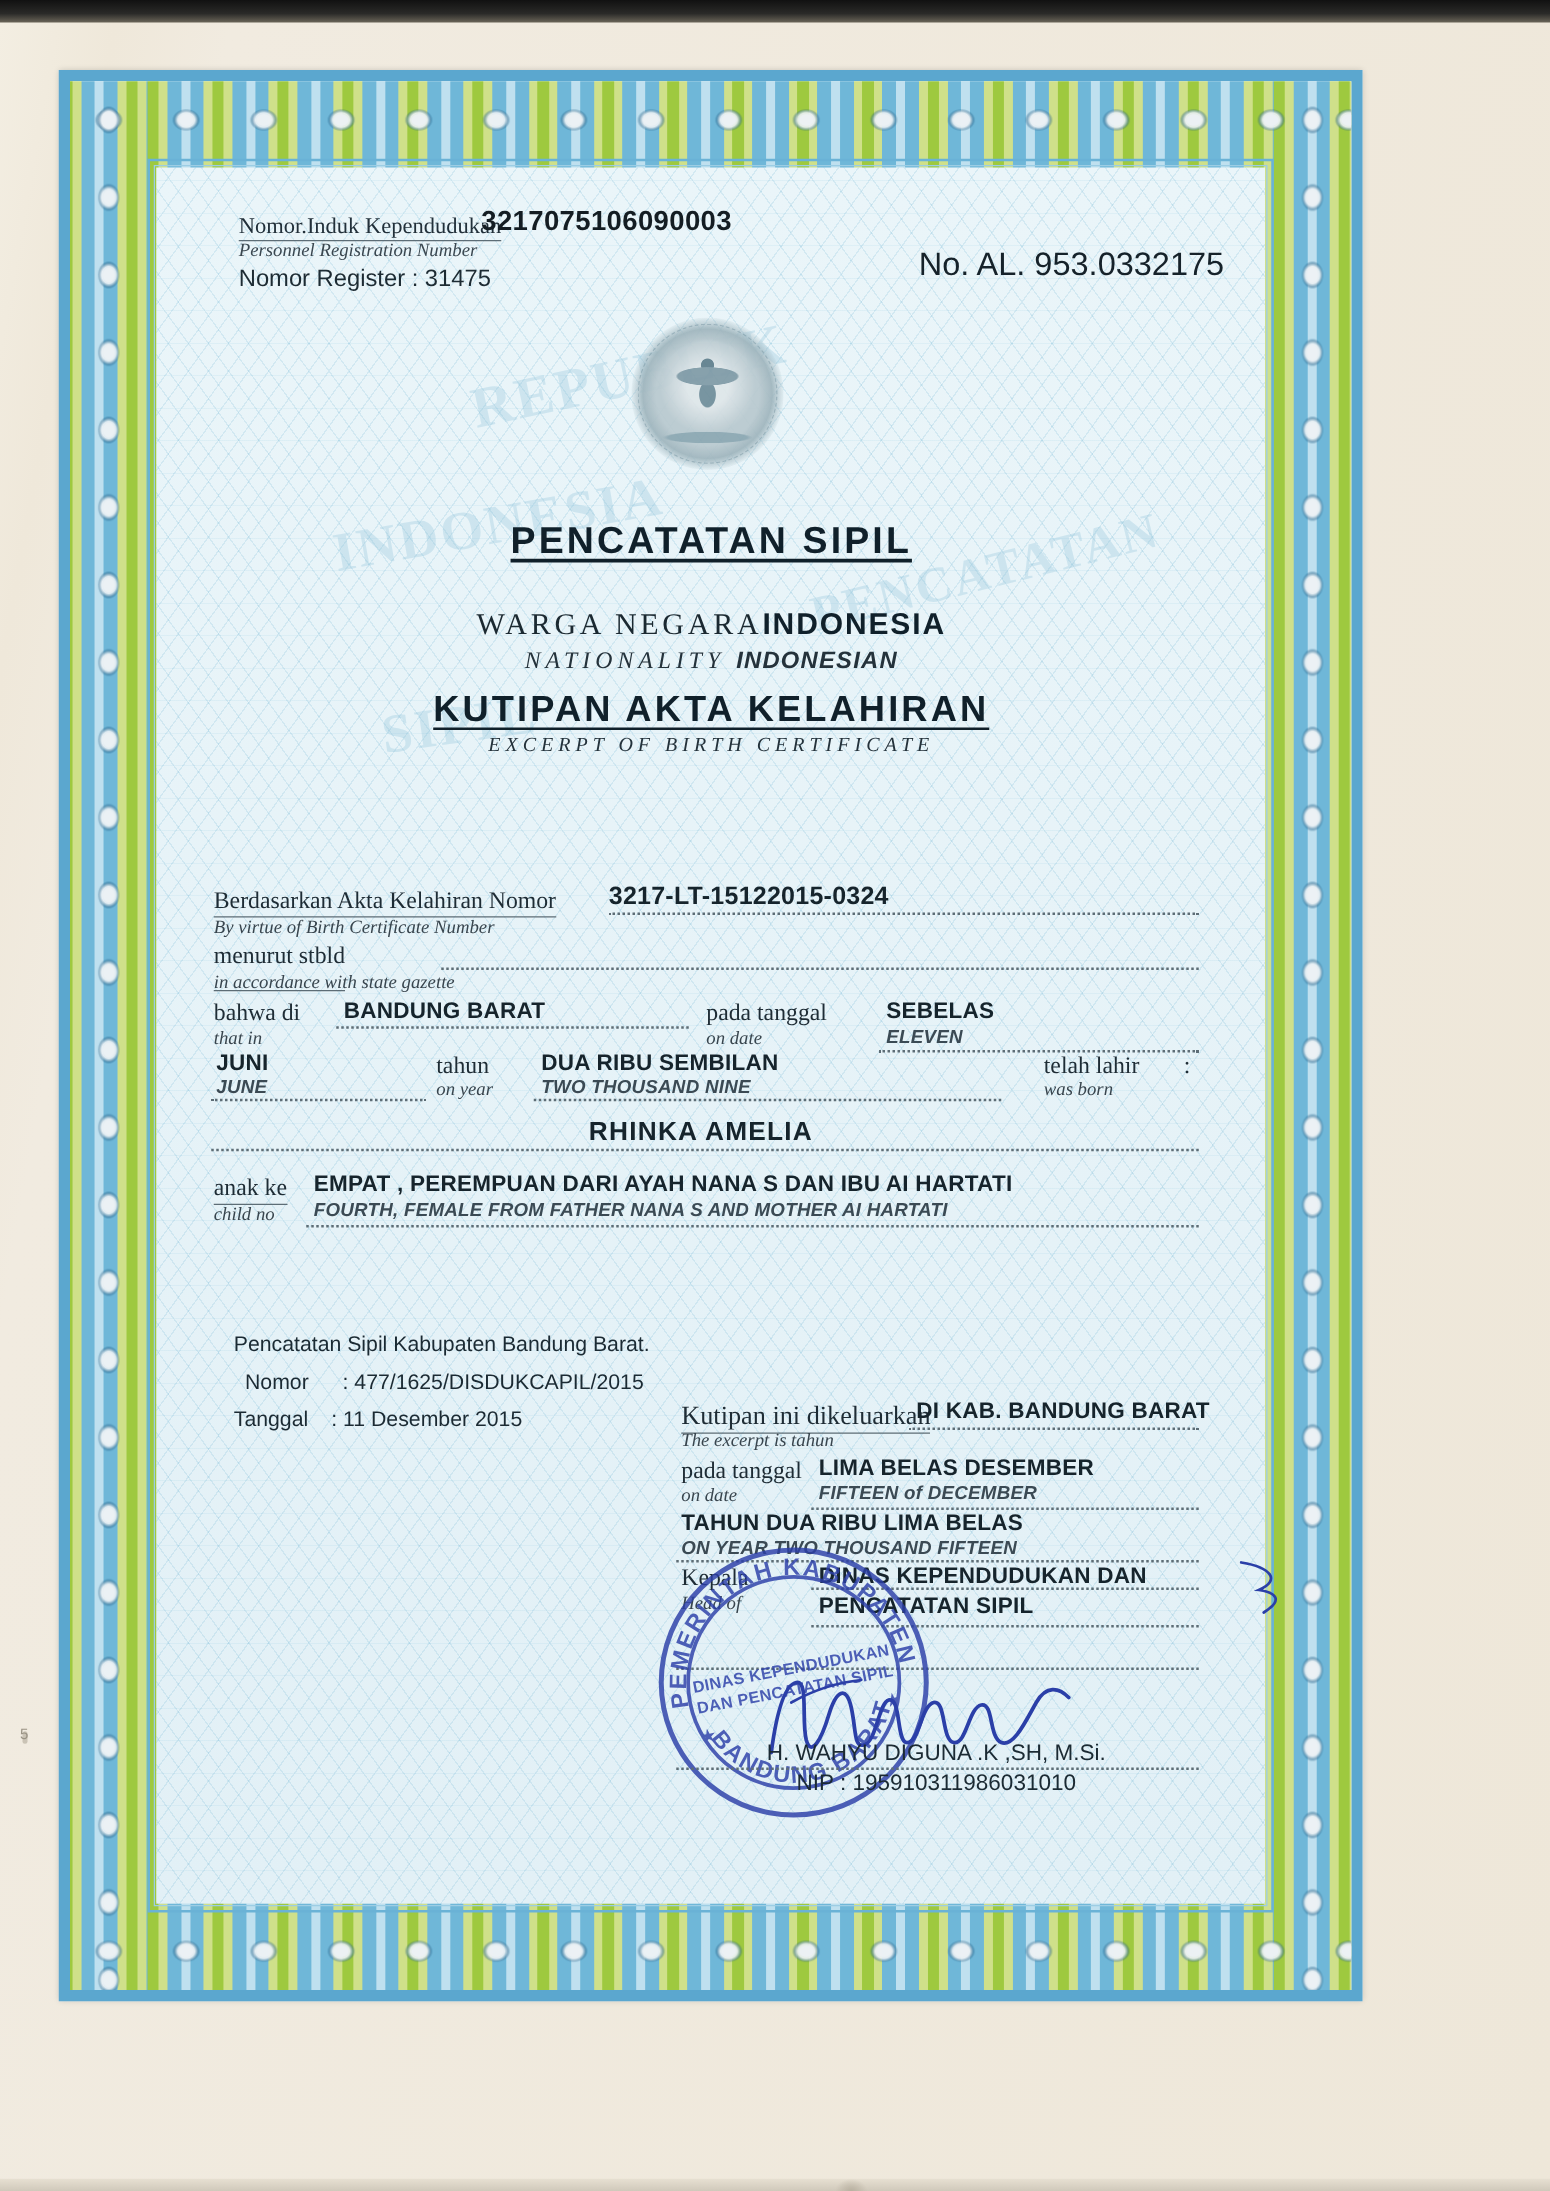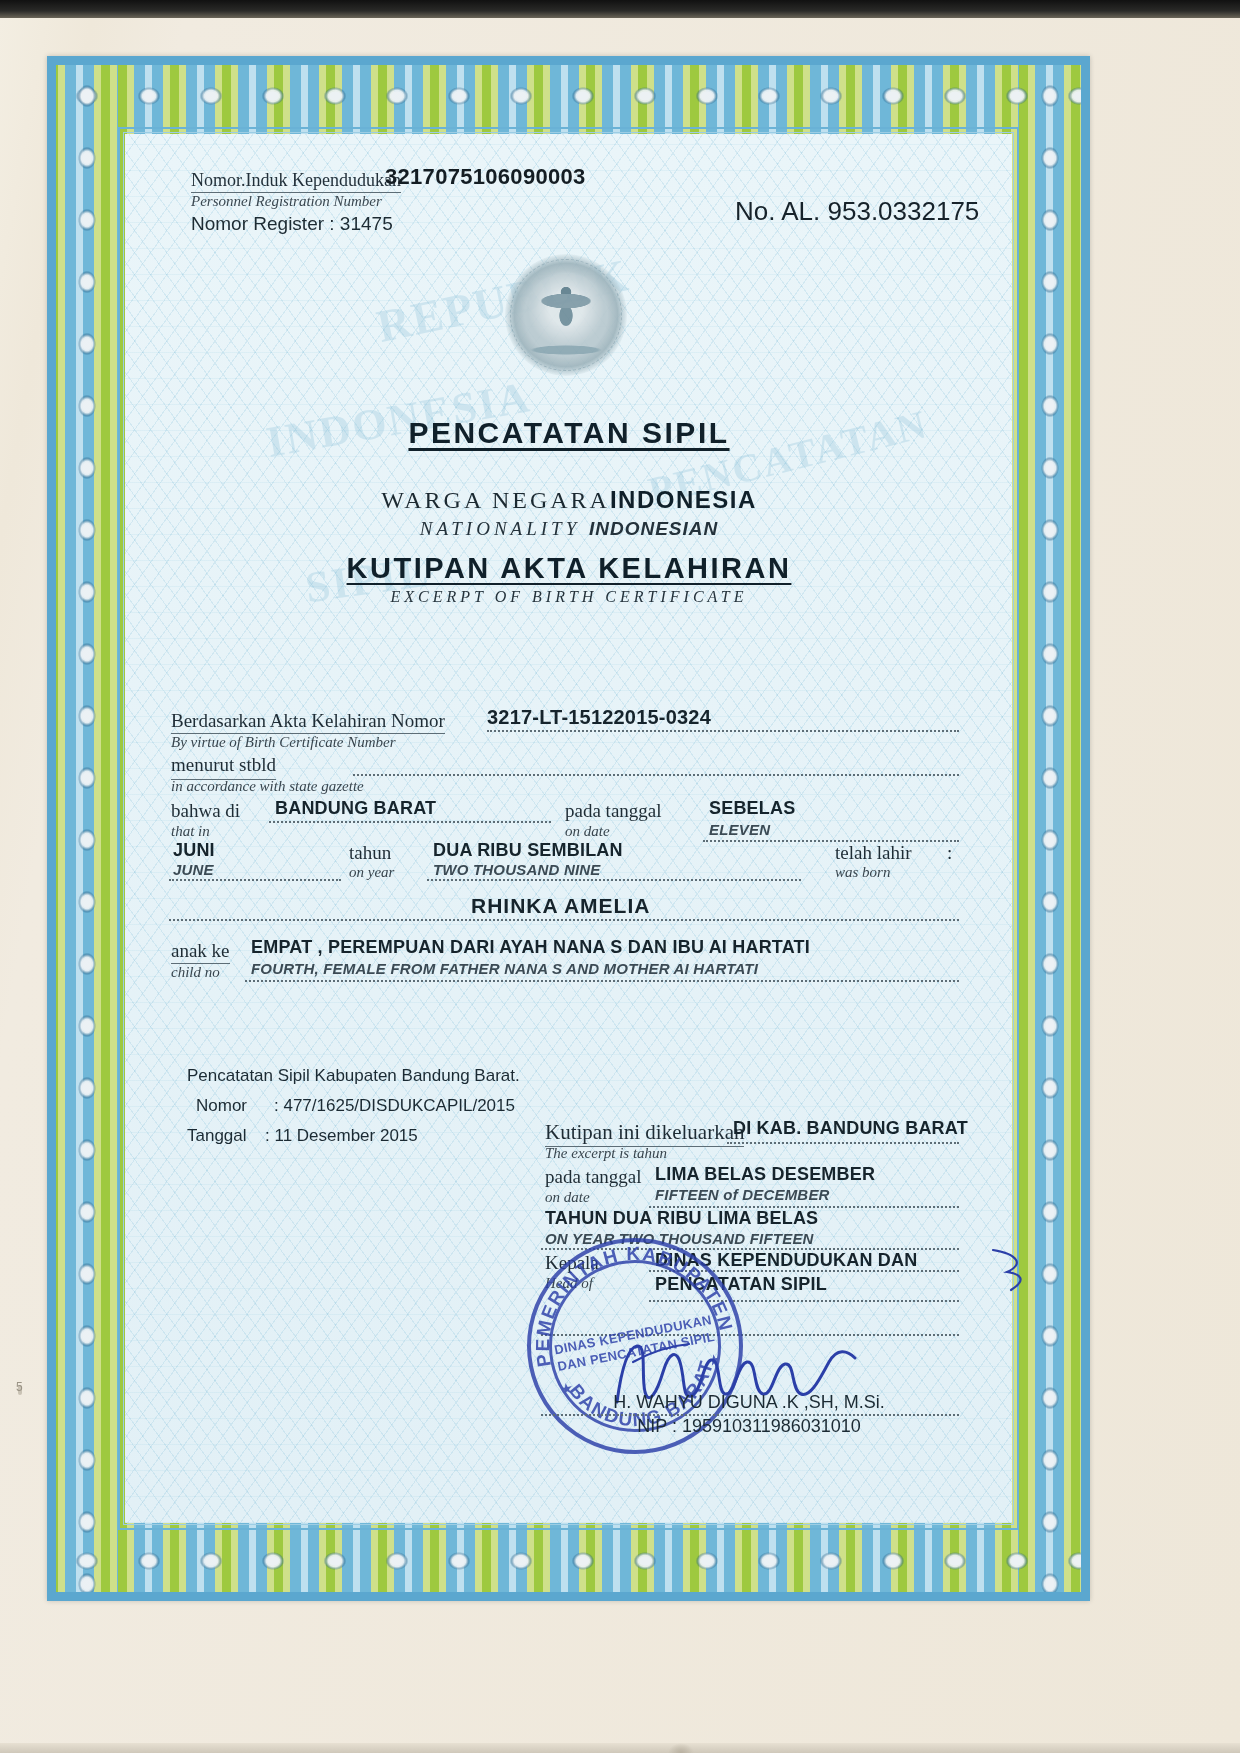--- a/index.html
+++ b/index.html
@@ -308,21 +308,21 @@
     font-size: 15px;
     color: #3b4a54;
     letter-spacing: .2px;
   }
 
   #f-akta-lab { left: 36px; top: 562px; border-bottom: 1px solid #5d6d76; padding-bottom: 1px; }
   #f-akta-sub { left: 36px; top: 586px; }
   #f-akta-val { left: 352px; top: 558px; font-size: 20px; }
   #f-akta-dots { position: absolute; left: 352px; top: 582px; width: 472px; }
 
-  #f-stbld-lab { left: 36px; top: 606px; border-bottom: 1px solid #5d6d76; padding-bottom: 3px; }
+  #f-stbld-lab { left: 36px; top: 606px; border-bottom: 1px solid #5d6d76; padding-bottom: 16px; }
   #f-stbld-sub { left: 36px; top: 630px; }
   #f-stbld-dots { position: absolute; left: 218px; top: 626px; width: 606px; }
 
   #f-place-lab { left: 36px; top: 652px; }
   #f-place-sub { left: 36px; top: 675px; }
   #f-place-val { left: 140px; top: 650px; }
   #f-place-dots { position: absolute; left: 134px; top: 673px; width: 282px; }
 
   #f-date-lab { left: 430px; top: 652px; }
   #f-date-sub { left: 430px; top: 675px; }

